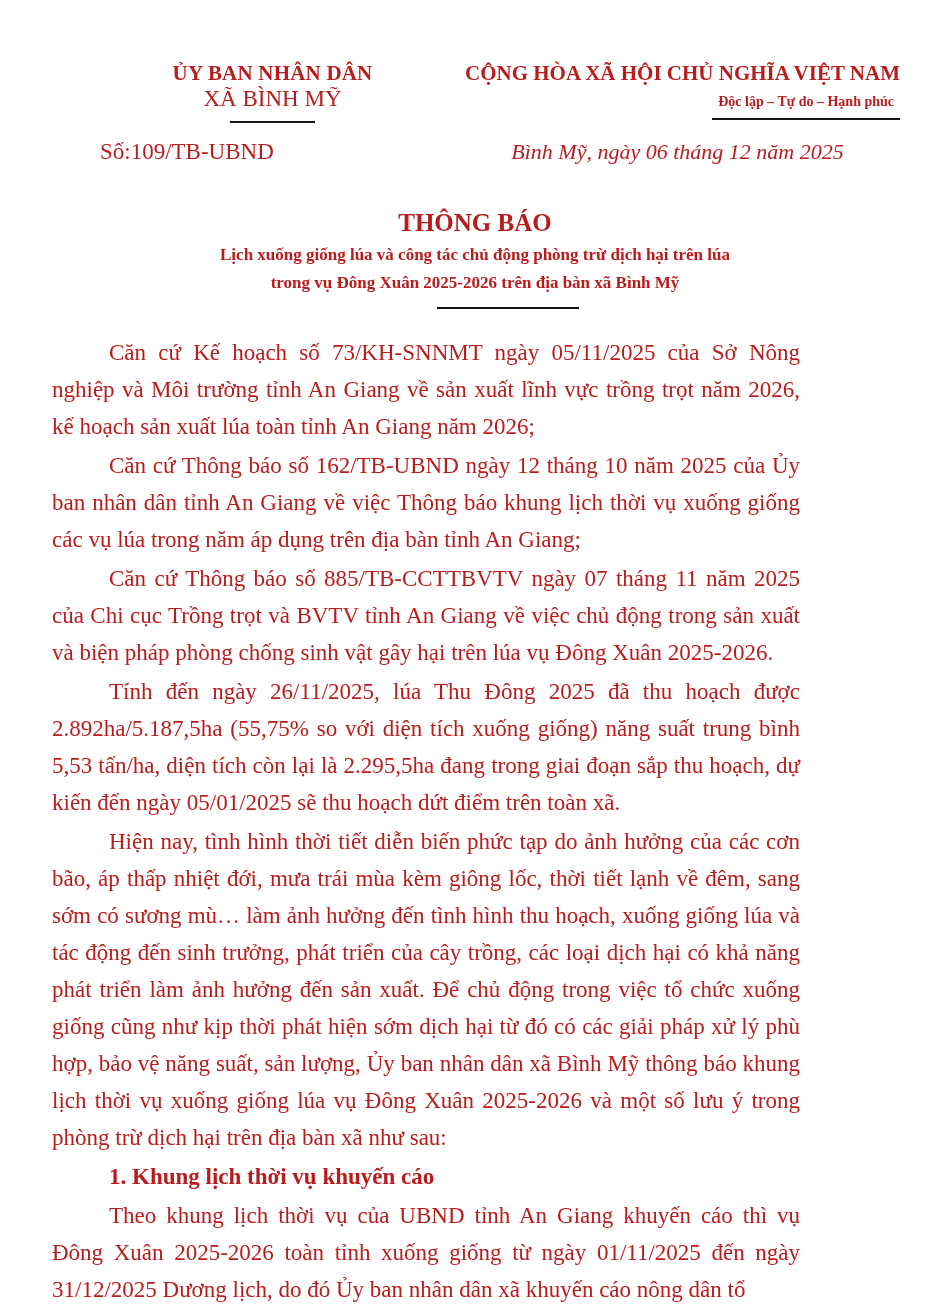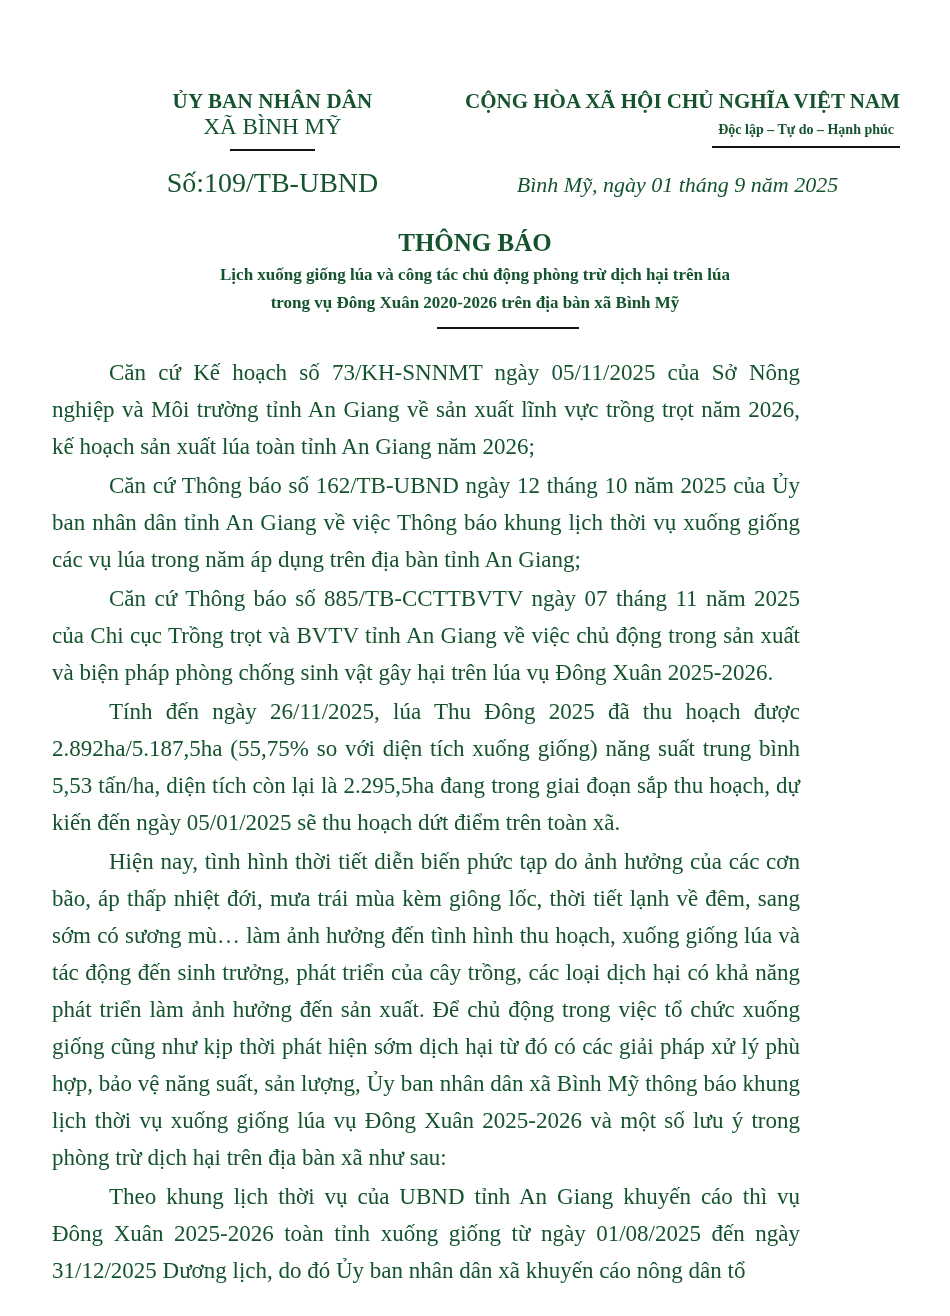--- a/index.html
+++ b/index.html
@@ -6,25 +6,25 @@
     margin: 0;
     padding: 0;
     background: #ffffff;
   }
   .page {
     position: relative;
     width: 950px;
     height: 1316px;
     margin: 0 auto;
     background: #ffffff;
-    color: #14532d;
+    color: #b91c1c;
     font-family: "Liberation Serif", "DejaVu Serif", serif;
     overflow: hidden;
     box-sizing: border-box;
-    padding-top: 88px;
+    padding-top: 60px;
   }
   
   .header-row {
     display: flex;
     align-items: flex-start;
   }
   .header-left {
     width: 345px;
     margin-left: 100px;
     text-align: center;
@@ -66,33 +66,32 @@
     margin-top: 2px;
   }
   .meta-row {
     display: flex;
     align-items: baseline;
     margin-top: 16px;
   }
   .doc-number {
     width: 345px;
     margin-left: 100px;
-    text-align: center;
-    font-size: 28px;
+    font-size: 23px;
   }
   .place-date {
     width: 445px;
     margin-left: 10px;
     text-align: center;
     font-style: italic;
     font-size: 22px;
   }
   
   .title-block {
-    margin-top: 30px;
+    margin-top: 44px;
     text-align: center;
   }
   .doc-kind {
     font-weight: bold;
     font-size: 25px;
     line-height: 28px;
   }
   .doc-subject {
     font-weight: bold;
     font-size: 17px;
@@ -134,32 +133,33 @@
       <div class="org-rule"></div>
     </div>
     <div class="header-right">
       <div class="nation-line1">CỘNG HÒA XÃ HỘI CHỦ NGHĨA VIỆT NAM</div>
       <div class="motto">Độc lập – Tự do – Hạnh phúc</div>
     </div>
   </div>
 
   <div class="meta-row">
     <div class="doc-number">Số:109/TB-UBND</div>
-    <div class="place-date">Bình Mỹ, ngày 01 tháng 9 năm 2025</div>
+    <div class="place-date">Bình Mỹ, ngày 06 tháng 12 năm 2025</div>
   </div>
 
   <div class="title-block">
     <div class="doc-kind">THÔNG BÁO</div>
     <div class="doc-subject">Lịch xuống giống lúa và công tác chủ động phòng trừ dịch hại trên lúa</div>
-    <div class="doc-subject" style="margin-top:0;">trong vụ Đông Xuân 2020-2026 trên địa bàn xã Bình Mỹ</div>
+    <div class="doc-subject" style="margin-top:0;">trong vụ Đông Xuân 2025-2026 trên địa bàn xã Bình Mỹ</div>
     <div class="title-rule"></div>
   </div>
 
   <div class="body-text">
     <p>Căn cứ Kế hoạch số 73/KH-SNNMT ngày 05/11/2025 của Sở Nông nghiệp và Môi trường tỉnh An Giang về sản xuất lĩnh vực trồng trọt năm 2026, kế hoạch sản xuất lúa toàn tỉnh An Giang năm 2026;</p>
     <p>Căn cứ Thông báo số 162/TB-UBND ngày 12 tháng 10 năm 2025 của Ủy ban nhân dân tỉnh An Giang về việc Thông báo khung lịch thời vụ xuống giống các vụ lúa trong năm áp dụng trên địa bàn tỉnh An Giang;</p>
     <p>Căn cứ Thông báo số 885/TB-CCTTBVTV ngày 07 tháng 11 năm 2025 của Chi cục Trồng trọt và BVTV tỉnh An Giang về việc chủ động trong sản xuất và biện pháp phòng chống sinh vật gây hại trên lúa vụ Đông Xuân 2025-2026.</p>
     <p>Tính đến ngày 26/11/2025, lúa Thu Đông 2025 đã thu hoạch được 2.892ha/5.187,5ha (55,75% so với diện tích xuống giống) năng suất trung bình 5,53 tấn/ha, diện tích còn lại là 2.295,5ha đang trong giai đoạn sắp thu hoạch, dự kiến đến ngày 05/01/2025 sẽ thu hoạch dứt điểm trên toàn xã.</p>
     <p>Hiện nay, tình hình thời tiết diễn biến phức tạp do ảnh hưởng của các cơn bão, áp thấp nhiệt đới, mưa trái mùa kèm giông lốc, thời tiết lạnh về đêm, sang sớm có sương mù… làm ảnh hưởng đến tình hình thu hoạch, xuống giống lúa và tác động đến sinh trưởng, phát triển của cây trồng, các loại dịch hại có khả năng phát triển làm ảnh hưởng đến sản xuất. Để chủ động trong việc tổ chức xuống giống cũng như kịp thời phát hiện sớm dịch hại từ đó có các giải pháp xử lý phù hợp, bảo vệ năng suất, sản lượng, Ủy ban nhân dân xã Bình Mỹ thông báo khung lịch thời vụ xuống giống lúa vụ Đông Xuân 2025-2026 và một số lưu ý trong phòng trừ dịch hại trên địa bàn xã như sau:</p>
-    <p>Theo khung lịch thời vụ của UBND tỉnh An Giang khuyến cáo thì vụ Đông Xuân 2025-2026 toàn tỉnh xuống giống từ ngày 01/08/2025 đến ngày 31/12/2025 Dương lịch, do đó Ủy ban nhân dân xã khuyến cáo nông dân tổ</p>
+    <p class="section-heading">1. Khung lịch thời vụ khuyến cáo</p>
+    <p>Theo khung lịch thời vụ của UBND tỉnh An Giang khuyến cáo thì vụ Đông Xuân 2025-2026 toàn tỉnh xuống giống từ ngày 01/11/2025 đến ngày 31/12/2025 Dương lịch, do đó Ủy ban nhân dân xã khuyến cáo nông dân tổ</p>
   </div>
 
 </div>
 
 </body></html>

